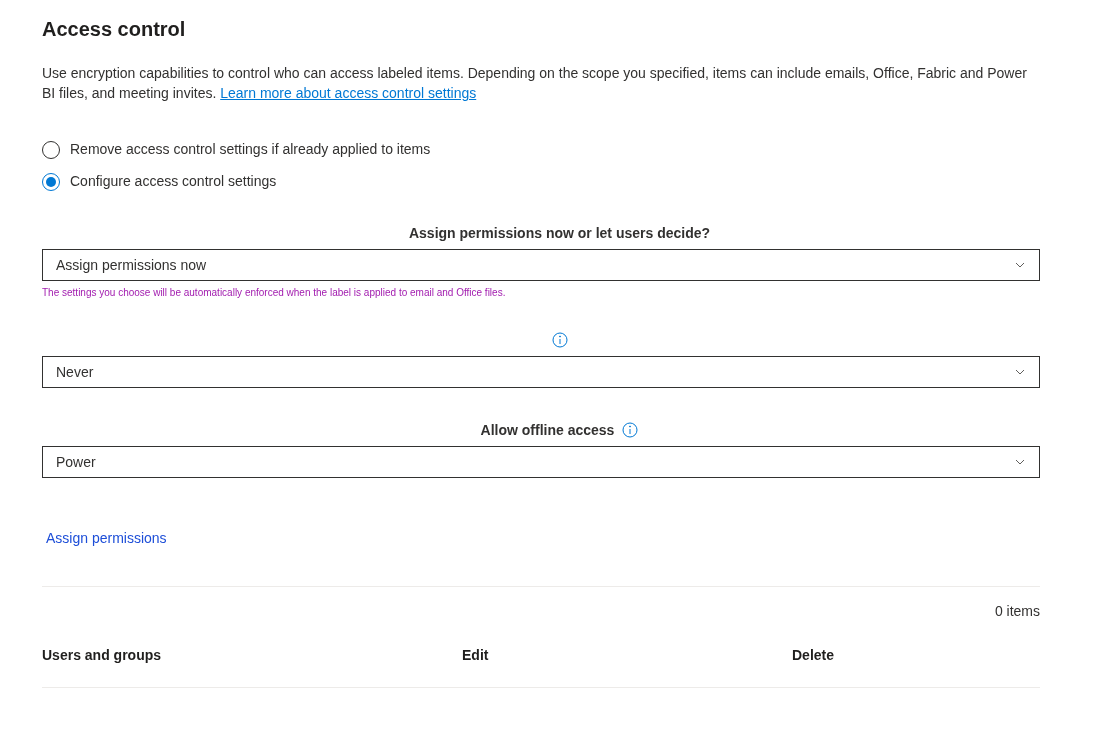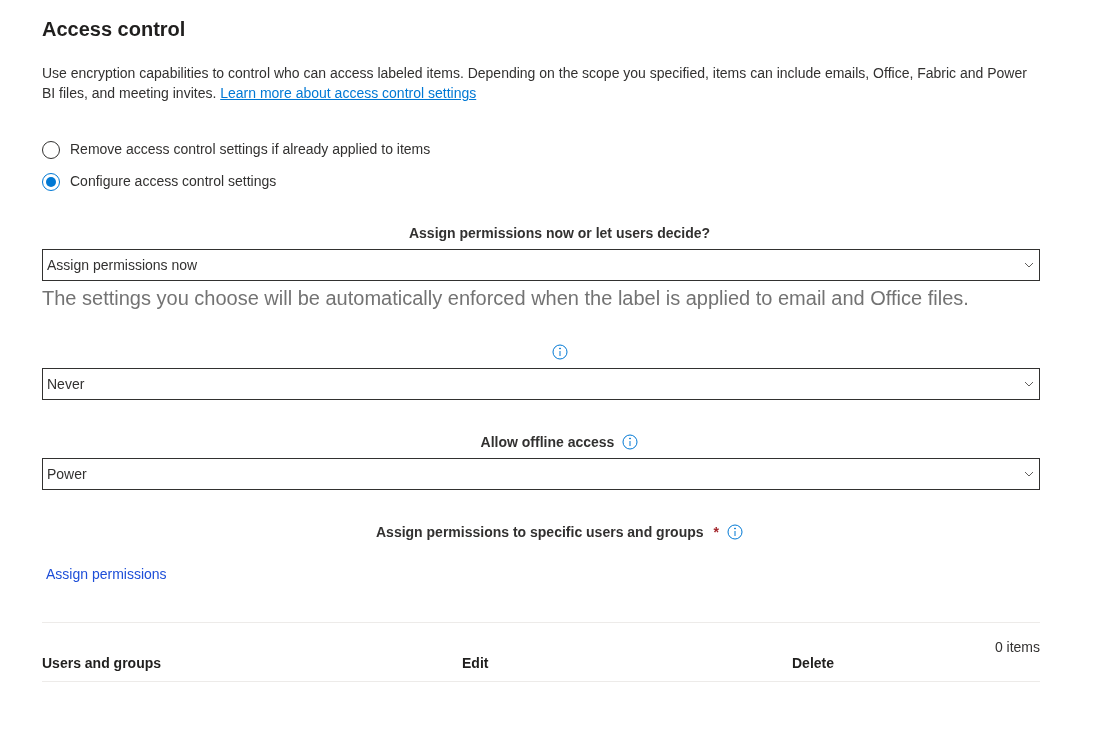--- a/index.html
+++ b/index.html
@@ -66,29 +66,29 @@
     }
     .req { color: #a4262c; margin-left: 2px; }
     .select {
       width: 998px;
       max-width: 100%;
       border: 1px solid #323130;
       height: 32px;
       display: flex;
       align-items: center;
       justify-content: space-between;
-      padding: 0 4px;
+      padding: 0 13px;
       background: #fff;
       cursor: pointer;
     }
     .select-text { color: #323130; }
     .help-text {
-      color: #737373;
+      color: #a21caf;
       margin-top: 6px;
-      font-size: 20px;
+      font-size: 10px;
     }
     .chevron {
       width: 12px; height: 12px;
       display: inline-flex;
       align-items: center;
       justify-content: center;
       color: #605e5c;
     }
     .chevron svg { width: 12px; height: 12px; }
     .info-icon {
@@ -119,21 +119,22 @@
       text-align: right;
       margin-top: 16px;
       color: #323130;
       font-size: 14px;
     }
     .table-header {
       width: 998px;
       max-width: 100%;
       display: grid;
       grid-template-columns: 420px 330px 160px auto;
-      padding-bottom: 10px;
+      margin-top: 28px;
+      padding-bottom: 24px;
       border-bottom: 1px solid #edebe9;
     }
     .th { font-weight: 600; color: #201f1e; }
   </style>
 </head>
 <body>
 
 <h1 class="page-title">Access control</h1>
 
 <div class="intro">
@@ -199,31 +200,20 @@
     <span class="select-text">Power</span>
     <span class="chevron">
       <svg viewBox="0 0 12 12" fill="none" stroke="currentColor" stroke-width="1">
           <path d="M2 4 L6 8 L10 4"></path>
         </svg>
     </span>
   </div>
 </div>
 
 <div class="field-group">
-  <div class="field-label">
-    <span>Assign permissions to specific users and groups</span>
-      <span class="req"> *</span>
-    <span class="info-icon">
-      <svg viewBox="0 0 16 16" fill="none" stroke="currentColor" stroke-width="1">
-          <circle cx="8" cy="8" r="7"></circle>
-          <line x1="8" y1="7" x2="8" y2="12"></line>
-          <circle cx="8" cy="4.5" r="0.5" fill="currentColor"></circle>
-        </svg>
-    </span>
-  </div>
   <div class="link-action">Assign permissions</div>
 </div>
 
 <div class="divider"></div>
 <div class="count-row">0 items</div>
 
 <div class="table-header">
   <div class="th">Users and groups</div>
   <div class="th">Edit</div>
   <div class="th">Delete</div>

